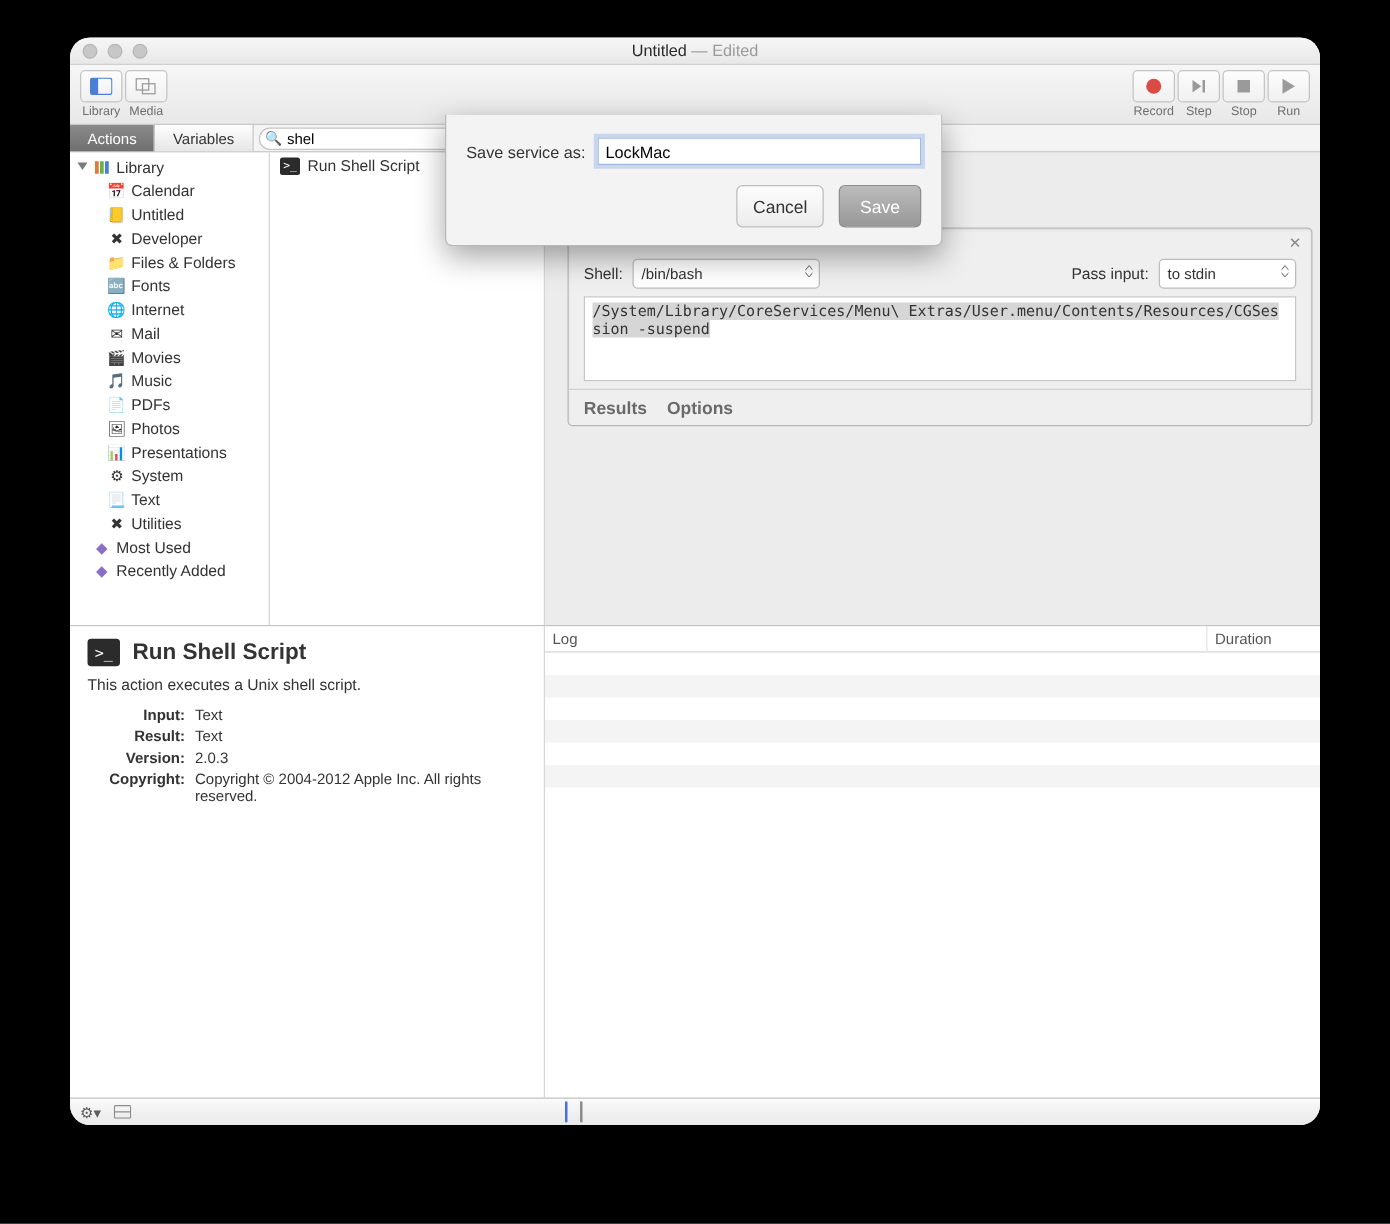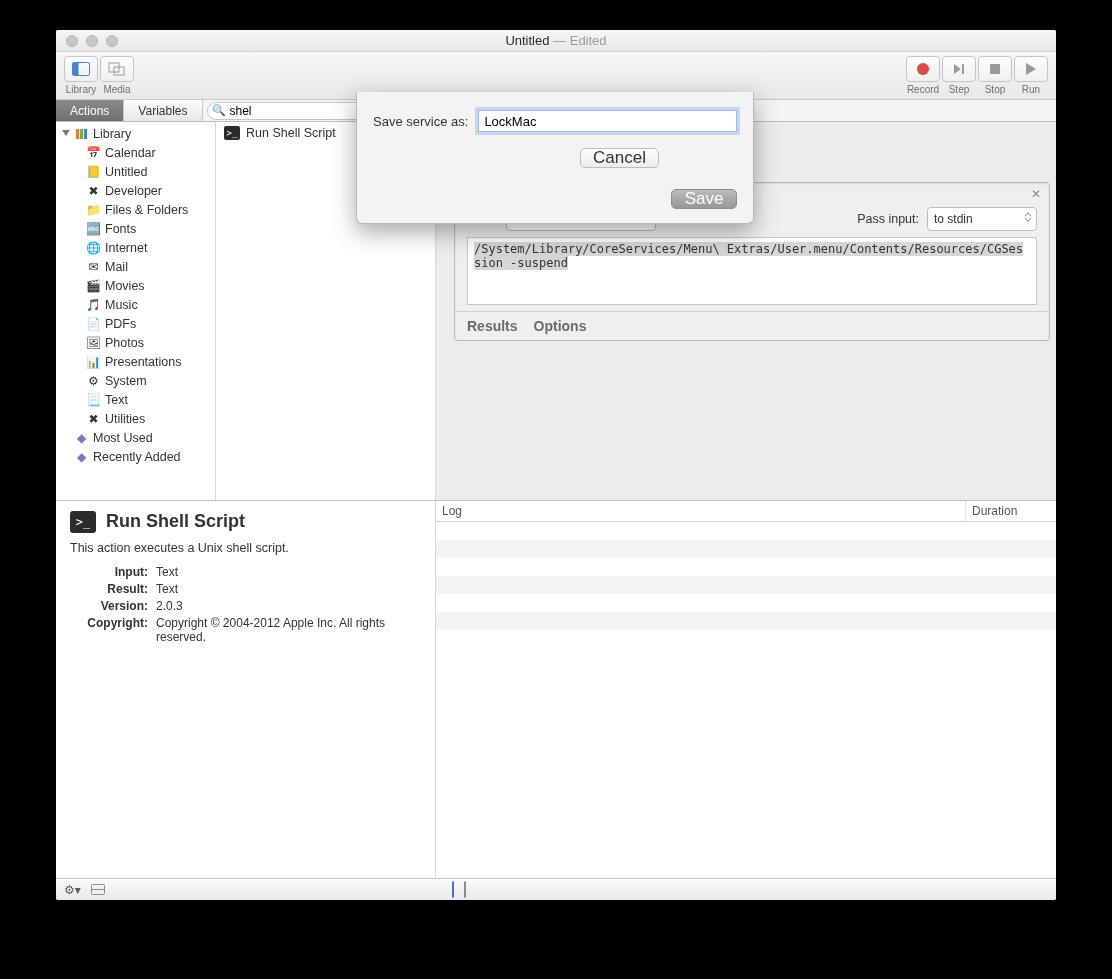--- a/index.html
+++ b/index.html
@@ -12,21 +12,21 @@
     height: 979px;
     position: relative;
   }
   .window {
     position: absolute;
     left: 56px;
     top: 30px;
     width: 1000px;
     height: 870px;
     background: #ececec;
-    border-radius: 2px;
+    border-radius: 16px;
     box-shadow: 0 10px 40px rgba(0,0,0,0.5);
     display: flex;
     flex-direction: column;
     overflow: hidden;
   }
   
   .titlebar {
     height: 22px;
     background: linear-gradient(#f6f6f6,#e8e8e8);
     border-bottom: 1px solid #d0d0d0;
@@ -232,30 +232,30 @@
   .sheet-row { display:flex; align-items:center; gap:10px; }
   .sheet-label { font-size:13px; }
   .sheet-input {
     flex:1; height:22px; border:1px solid #9fb9e7; background:#fff;
     box-shadow: 0 0 0 3px rgba(120,160,230,0.35);
     border-radius:0; padding:0 5px; font-size:13px;
     outline:none;
   }
   .sheet-buttons { display:flex; justify-content:flex-end; gap:12px; margin-top:16px; }
   .btn {
-    min-width:66px; height:20px;
+    min-width:66px; height:34px;
     border:1px solid #bdbdbd; border-radius:5px;
     background:linear-gradient(#fdfdfd,#ececec);
-    font-size:17px;
+    font-size:14px;
     display:inline-flex;align-items:center;justify-content:center;
     padding:0 12px;
   }
   .btn.primary {
     background:linear-gradient(#bcbcbc,#979797);
-    border-color:#8d8d8d; color:#fff;margin-top:41px;
+    border-color:#8d8d8d; color:#fff;
   }
   .svc-in-label { font-size:12.5px; }
   svg { display:block; }
 </style>
 </head>
 <body>
 
 <div class="window">
 
   <div class="titlebar">

